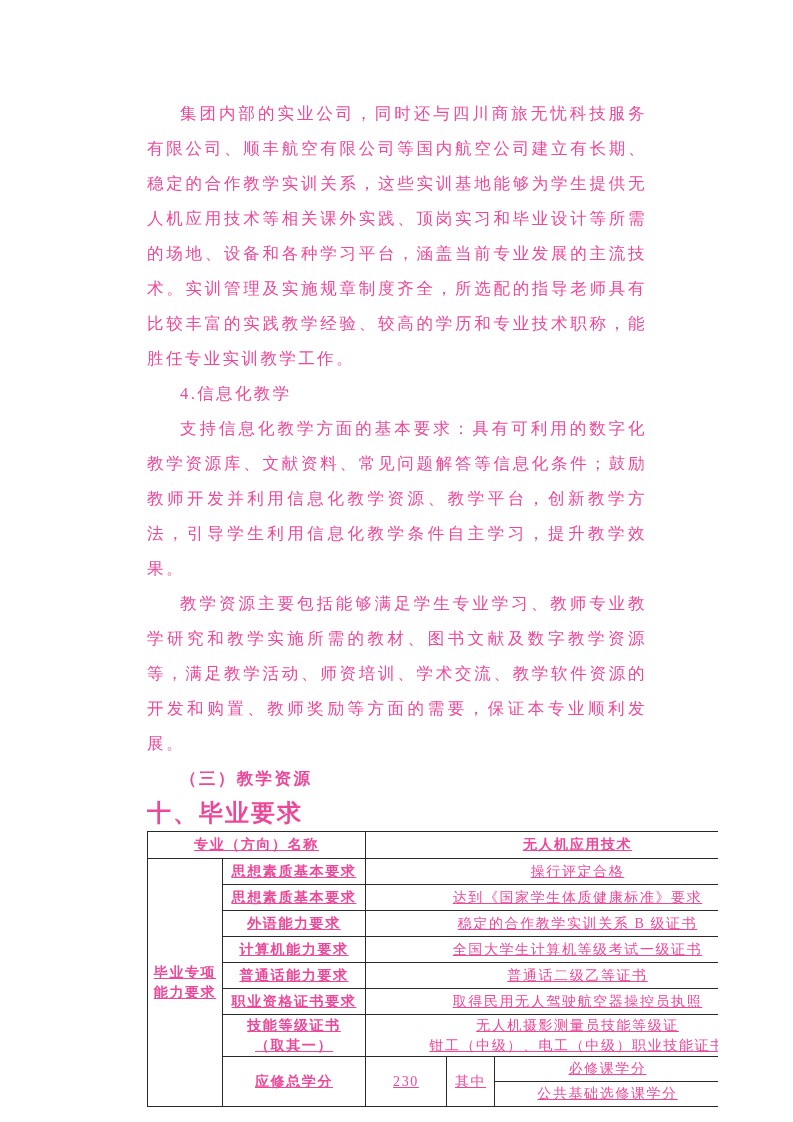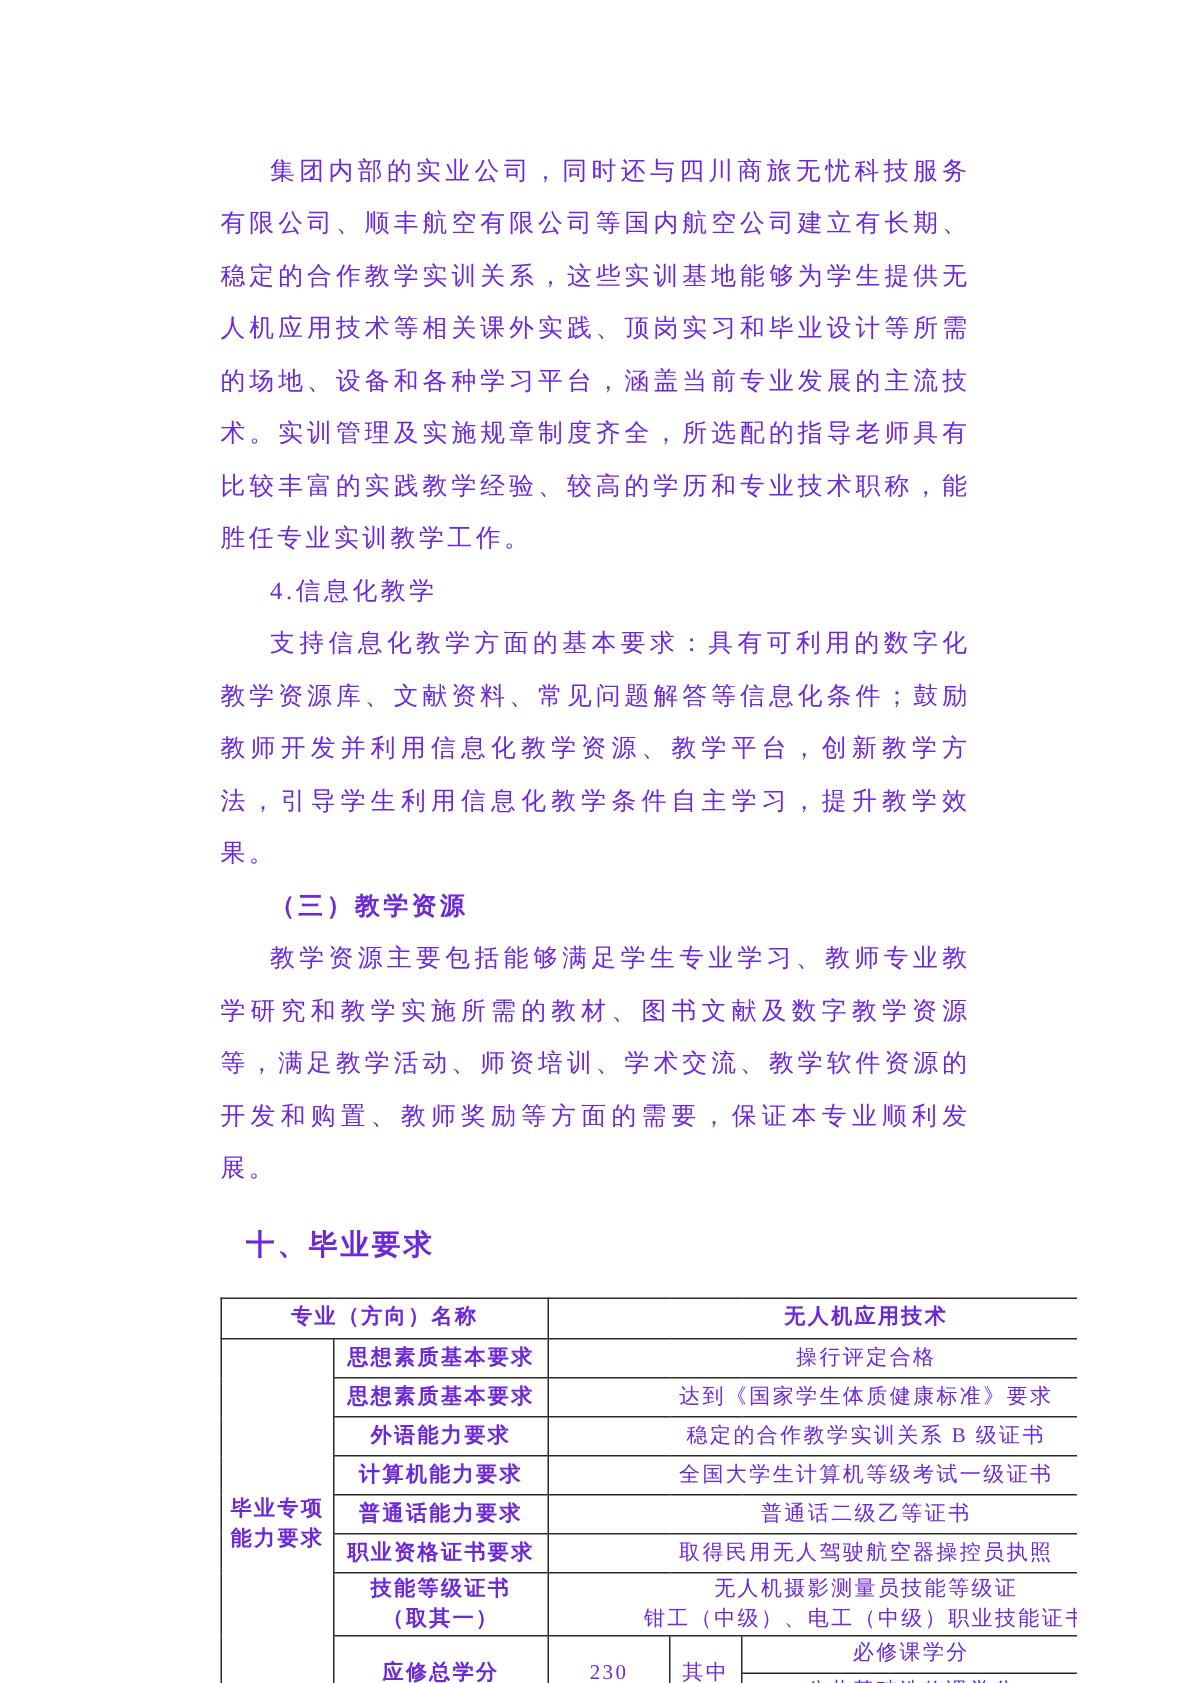--- a/index.html
+++ b/index.html
@@ -2,39 +2,39 @@
 <html><head>
 <meta charset="utf-8">
 <style>
   html, body { margin: 0; padding: 0; background: #ffffff; }
   .page {
     position: relative;
     width: 643px;
     height: 1122px;
     margin: 0 auto;
     background: #ffffff;
-    color: #6d28d9;
+    color: #ec4899;
     font-family: "Liberation Serif", "DejaVu Serif", serif;
     box-sizing: border-box;
     padding: 96px 71px 0 72px;
     overflow: hidden;
   }
   .para {
     margin: 0;
     font-size: 16.5px;
     line-height: 35px;
     letter-spacing: 2.4px;
     text-align: justify;
     text-justify: inter-ideograph;
   }
   .indent { text-indent: 2em; }
   .bold   { font-weight: bold; }
   .h-chapter {
-    margin: 17px;
-    font-size: 19px;
+    margin: 0;
+    font-size: 24px;
     line-height: 35px;
     font-weight: bold;
     letter-spacing: 2px;
   }
   .table-caption {
     margin: 0;
     font-size: 14.5px;
     line-height: 26px;
     font-weight: bold;
     text-align: center;
@@ -48,42 +48,43 @@
     font-size: 14px;
   }
   table.grad td {
     border: 1px solid #2a2a2a;
     text-align: center;
     vertical-align: middle;
     padding: 0 4px;
     letter-spacing: 1.6px;
     line-height: 20px;
     overflow: hidden;
+    text-decoration: underline;
   }
   td.lbl { font-weight: bold; }
   tr.rh-hdr  { height: 27px; }
   tr.rh      { height: 26px; }
   tr.rh-tall { height: 42px; }
   tr.rh-sub  { height: 25px; }
   .two-line span { display: block; }
 </style>
 </head>
 <body>
 
 <div class="page">
 
   <p class="para indent">集团内部的实业公司，同时还与四川商旅无忧科技服务有限公司、顺丰航空有限公司等国内航空公司建立有长期、稳定的合作教学实训关系，这些实训基地能够为学生提供无人机应用技术等相关课外实践、顶岗实习和毕业设计等所需的场地、设备和各种学习平台，涵盖当前专业发展的主流技术。实训管理及实施规章制度齐全，所选配的指导老师具有比较丰富的实践教学经验、较高的学历和专业技术职称，能胜任专业实训教学工作。</p>
 
   <p class="para indent">4.信息化教学</p>
 
   <p class="para indent">支持信息化教学方面的基本要求：具有可利用的数字化教学资源库、文献资料、常见问题解答等信息化条件；鼓励教师开发并利用信息化教学资源、教学平台，创新教学方法，引导学生利用信息化教学条件自主学习，提升教学效果。</p>
 
+  <p class="para indent">教学资源主要包括能够满足学生专业学习、教师专业教学研究和教学实施所需的教材、图书文献及数字教学资源等，满足教学活动、师资培训、学术交流、教学软件资源的开发和购置、教师奖励等方面的需要，保证本专业顺利发展。</p>
+
   <p class="para indent bold">（三）教学资源</p>
-
-  <p class="para indent">教学资源主要包括能够满足学生专业学习、教师专业教学研究和教学实施所需的教材、图书文献及数字教学资源等，满足教学活动、师资培训、学术交流、教学软件资源的开发和购置、教师奖励等方面的需要，保证本专业顺利发展。</p>
 
   <p class="h-chapter">十、毕业要求</p>
 
 
 
   <table class="grad">
     <colgroup>
       <col style="width:75px">
       <col style="width:143px">
       <col style="width:81px">

